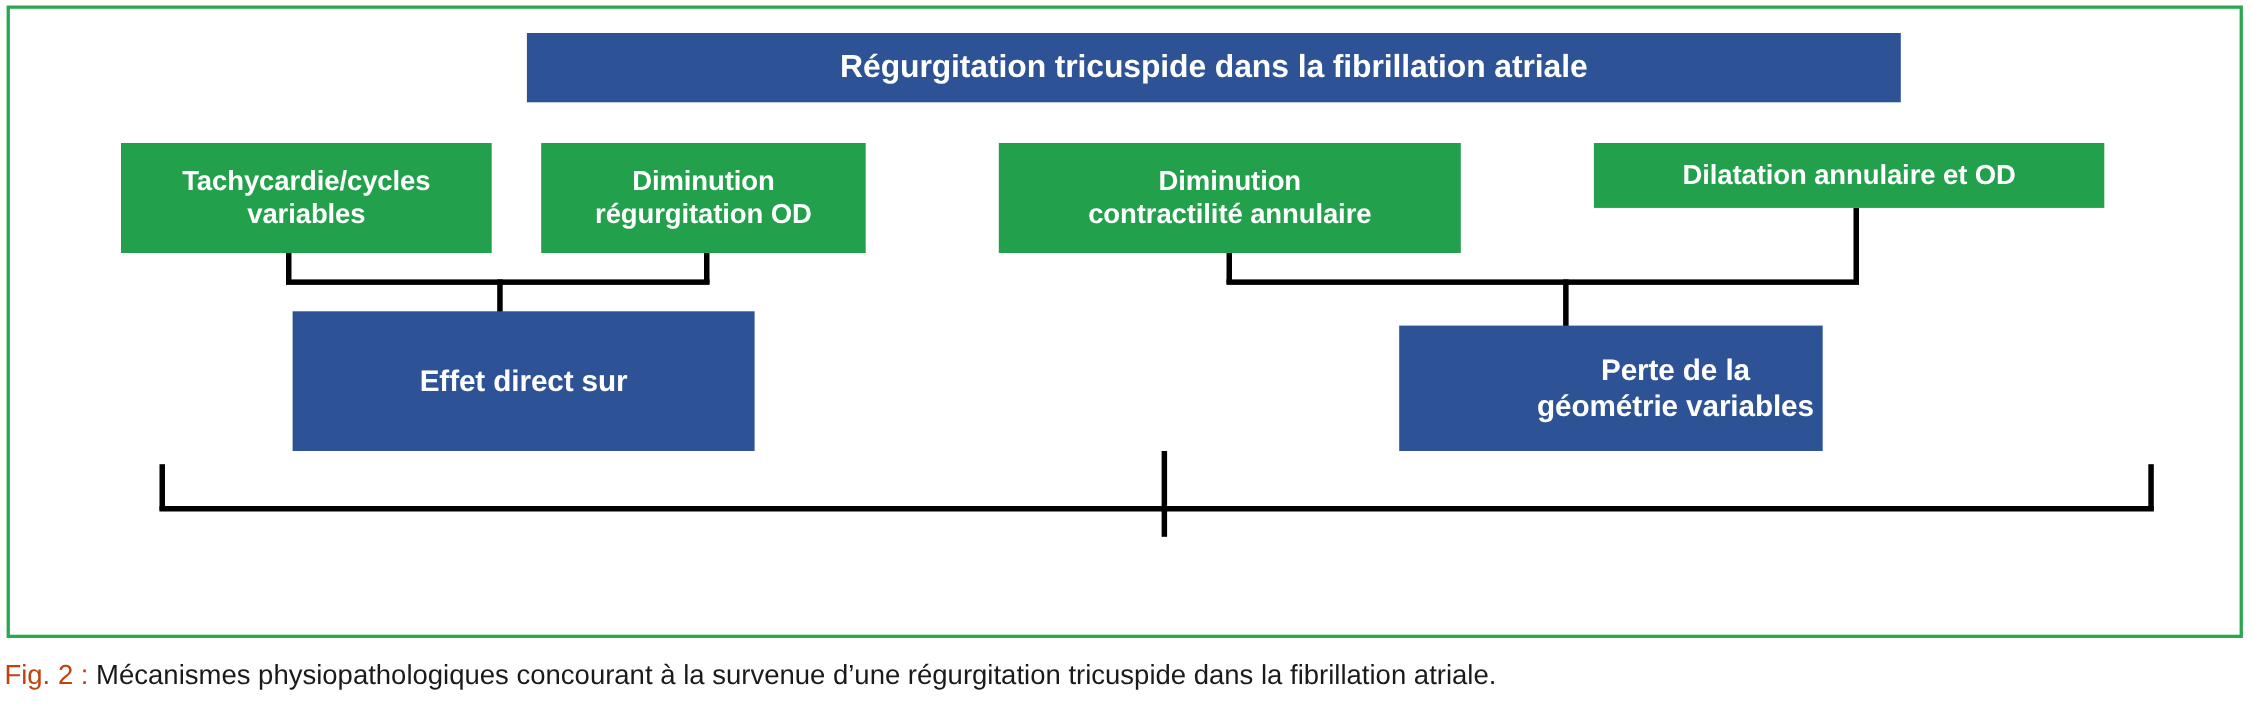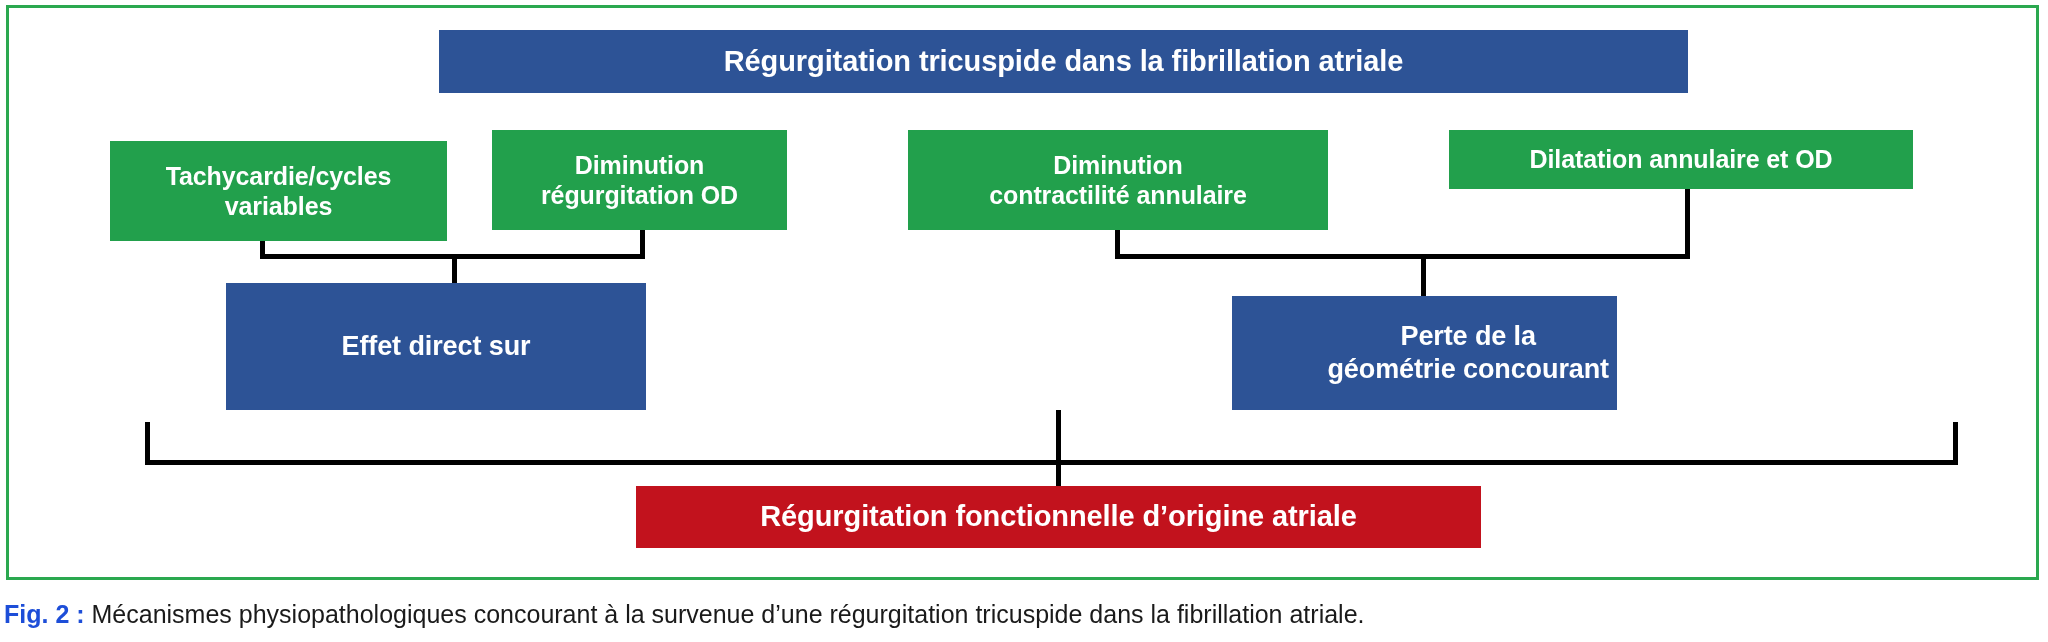--- a/index.html
+++ b/index.html
@@ -35,37 +35,37 @@
     align-items: center;
     justify-content: center;
     text-align: center;
     color: #ffffff;
     font-weight: bold;
     line-height: 1.22;
     letter-spacing: -0.1px;
     padding: 2px 8px;
     z-index: 3;
   }
-  .node-blue  { background: #2d5396; }
+  .node-blue  { background: #2d5396; margin-left: 40px; }
   .node-green { background: #22a04c; }
   .node-red   { background: #c2121d; }
 
   
   #node-title {
     left: 430px;
     top: 22px;
     width: 1249px;
     height: 63px;
     font-size: 29px;
   }
 
   
   #node-tachycardie {
     left: 101px;
-    top: 133px;
+    top: 122px;
     width: 337px;
     height: 100px;
     font-size: 25px;
   }
   #node-contract-od {
     left: 483px;
     top: 122px;
     width: 295px;
     height: 100px;
     font-size: 25px;
@@ -142,22 +142,22 @@
   #caption {
     position: absolute;
     left: 4px;
     top: 600px;
     width: 2040px;
     font-size: 25px;
     color: #1a1a1a;
     white-space: nowrap;
   }
   #caption-label {
-    font-weight: bold;
-    color: #1d4ed8;
+    font-weight: normal;
+    color: #c2410c;
     text-align: center;
   }
   #caption-text { font-weight: normal; margin-top: 23px; }
 </style>
 </head>
 <body>
 
 <div id="page">
 
   <div id="figure-frame">
@@ -208,27 +208,24 @@
 
     <div class="node node-blue" id="node-effet-direct">
       <span>
         <span>Effet direct sur</span><br>
       </span>
     </div>
 
     <div class="node node-blue" id="node-perte-geometrie">
       <span>
         <span>Perte de la</span><br>
-        <span>géométrie concourant</span>
-      </span>
-    </div>
-
-    <div class="node node-red" id="node-regurgitation">
-      <span>Régurgitation fonctionnelle d’origine atriale</span>
-    </div>
+        <span>géométrie variables</span>
+      </span>
+    </div>
+
 
   </div>
 
   <div id="caption">
     <span id="caption-label">Fig. 2 :</span>
     <span id="caption-text">Mécanismes physiopathologiques concourant à la survenue d’une régurgitation tricuspide dans la fibrillation atriale.</span>
   </div>
 
 </div>
 

